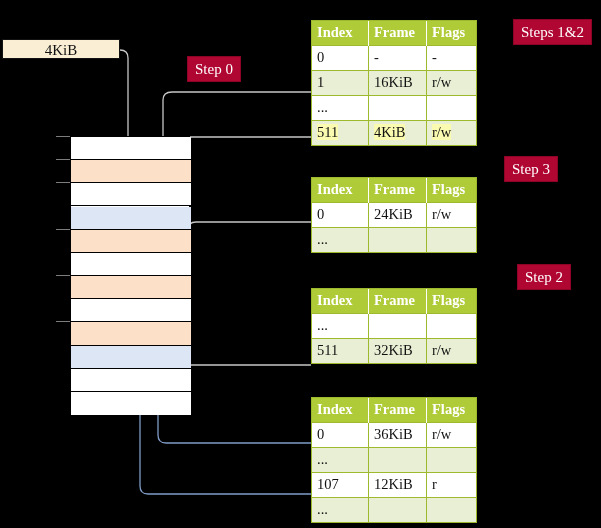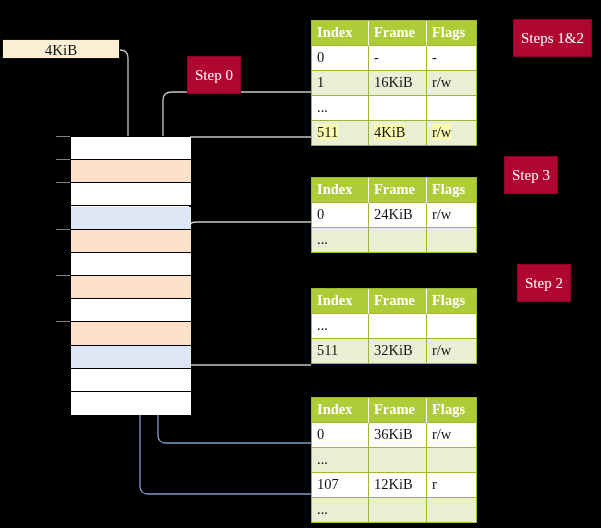--- a/index.html
+++ b/index.html
@@ -41,21 +41,21 @@
   .ptable td:last-child{border-right:none;}
   .ptable tr.alt td{background:#E9EFD4;}
   .ptable tr.plain td{background:#ffffff;}
   .c-index{width:46px;}
   .c-frame{width:47px;margin-top:12px;}
   .c-flags{width:39px;}
   .hl{background:#FAFAB0;}
 
   
   .badge{position:absolute;background:#B00632;color:#ffffff;font-size:15px;
-         line-height:20px;height:20px;padding:8px 7px;white-space:nowrap;
+         line-height:20px;height:20px;padding:2px 7px;white-space:nowrap;
          box-shadow:0 0 0 1px #8e0427;}
 </style>
 </head>
 <body>
 
 <div class="canvas">
 
   <svg class="wires" viewBox="0 0 601 528">
     <defs>
       <marker id="arrG" markerWidth="8" markerHeight="8" refX="4" refY="6" orient="auto" markerUnits="userSpaceOnUse">

